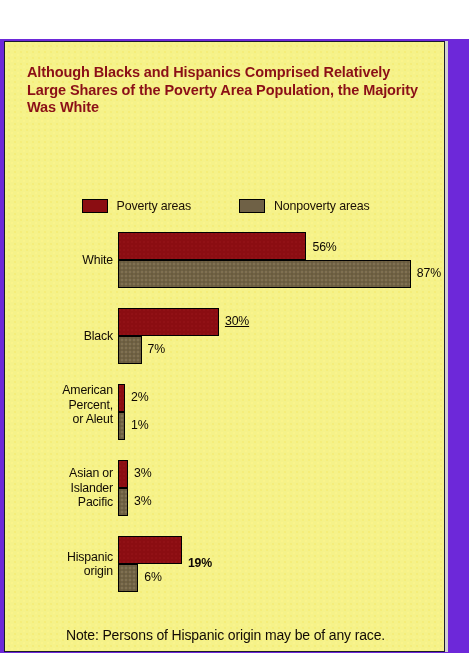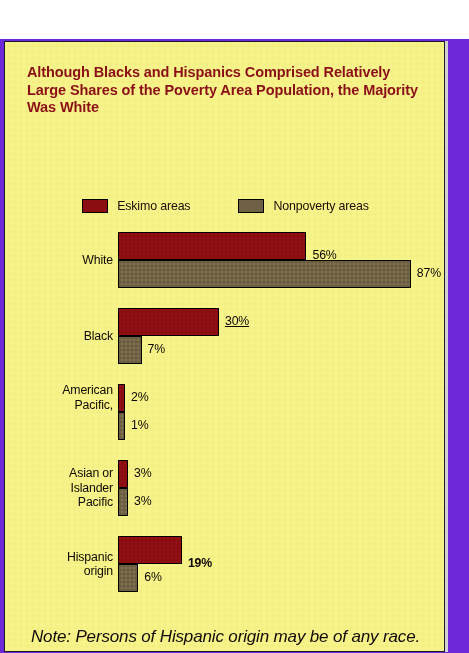--- a/index.html
+++ b/index.html
@@ -144,24 +144,23 @@
     letter-spacing: -0.15px;
     white-space: nowrap;
   }
 
   #note {
     position: absolute;
     left: 0;
     top: 585px;
     width: 441px;
     text-align: center;
-    font-size: 17px;
+    font-size: 14px;
     color: #120b05;
     letter-spacing: -0.15px;
-    font-style: italic;
   }
 
   
   #shadow-right {
     position: absolute;
     left: 445px;
     top: 2px;
     width: 3px;
     height: 611px;
     background: #d0d0d0;
@@ -174,55 +173,56 @@
 
   <div id="shadow-right"></div>
 
   <div id="card">
 
     <div id="title">Although Blacks and Hispanics Comprised Relatively Large Shares of the Poverty Area Population, the Majority Was White</div>
 
     <div id="legend">
       <div class="legend-item">
         <span class="legend-swatch" style="background-color: rgb(139, 13, 18);"></span>
-        <span class="legend-label">Eskimo areas</span>
+        <span class="legend-label">Poverty areas</span>
       </div>
       <div class="legend-item">
         <span class="legend-swatch" style="background-color: rgb(111, 97, 70);"></span>
         <span class="legend-label">Nonpoverty areas</span>
       </div>
     </div>
 
     <div id="plot">
         <div class="group" style="top: 0px; height: 56px;">
           <div class="cat-label" style="top: 20.75px;">
             <div>White</div>
           </div>
           <div class="bar-wrap" style="height: 56px;">
             <div class="bar poverty" style="top: 0px; width: 188.44px; height: 28px;"></div>
-            <div class="bar-value" style="left: 194.44px; top: 16px;">56%</div>
+            <div class="bar-value" style="left: 194.44px; top: 8px;">56%</div>
             <div class="bar nonpoverty" style="top: 28px; width: 292.755px; height: 28px;"></div>
             <div class="bar-value" style="left: 298.755px; top: 34px;">87%</div>
           </div>
         </div>
         <div class="group" style="top: 76px; height: 56px;">
           <div class="cat-label" style="top: 20.75px;">
             <div>Black</div>
           </div>
           <div class="bar-wrap" style="height: 56px;">
             <div class="bar poverty" style="top: 0px; width: 100.95px; height: 28px;"></div>
             <div class="bar-value" style="left: 106.95px; top: 6px; text-decoration: underline;">30%</div>
             <div class="bar nonpoverty" style="top: 28px; width: 23.555px; height: 28px;"></div>
             <div class="bar-value" style="left: 29.555px; top: 34px;">7%</div>
           </div>
         </div>
         <div class="group" style="top: 152px; height: 56px;">
           <div class="cat-label" style="top: -1px;">
             <div>American</div>
-            <div>Pacific,</div>
+            <div>Percent,</div>
+            <div>or Aleut</div>
           </div>
           <div class="bar-wrap" style="height: 56px;">
             <div class="bar poverty" style="top: 0px; width: 7px; height: 28px;"></div>
             <div class="bar-value" style="left: 13px; top: 6px;">2%</div>
             <div class="bar nonpoverty" style="top: 28px; width: 7px; height: 28px;"></div>
             <div class="bar-value" style="left: 13px; top: 34px;">1%</div>
           </div>
         </div>
         <div class="group" style="top: 228px; height: 56px;">
           <div class="cat-label" style="top: 6.25px;">

